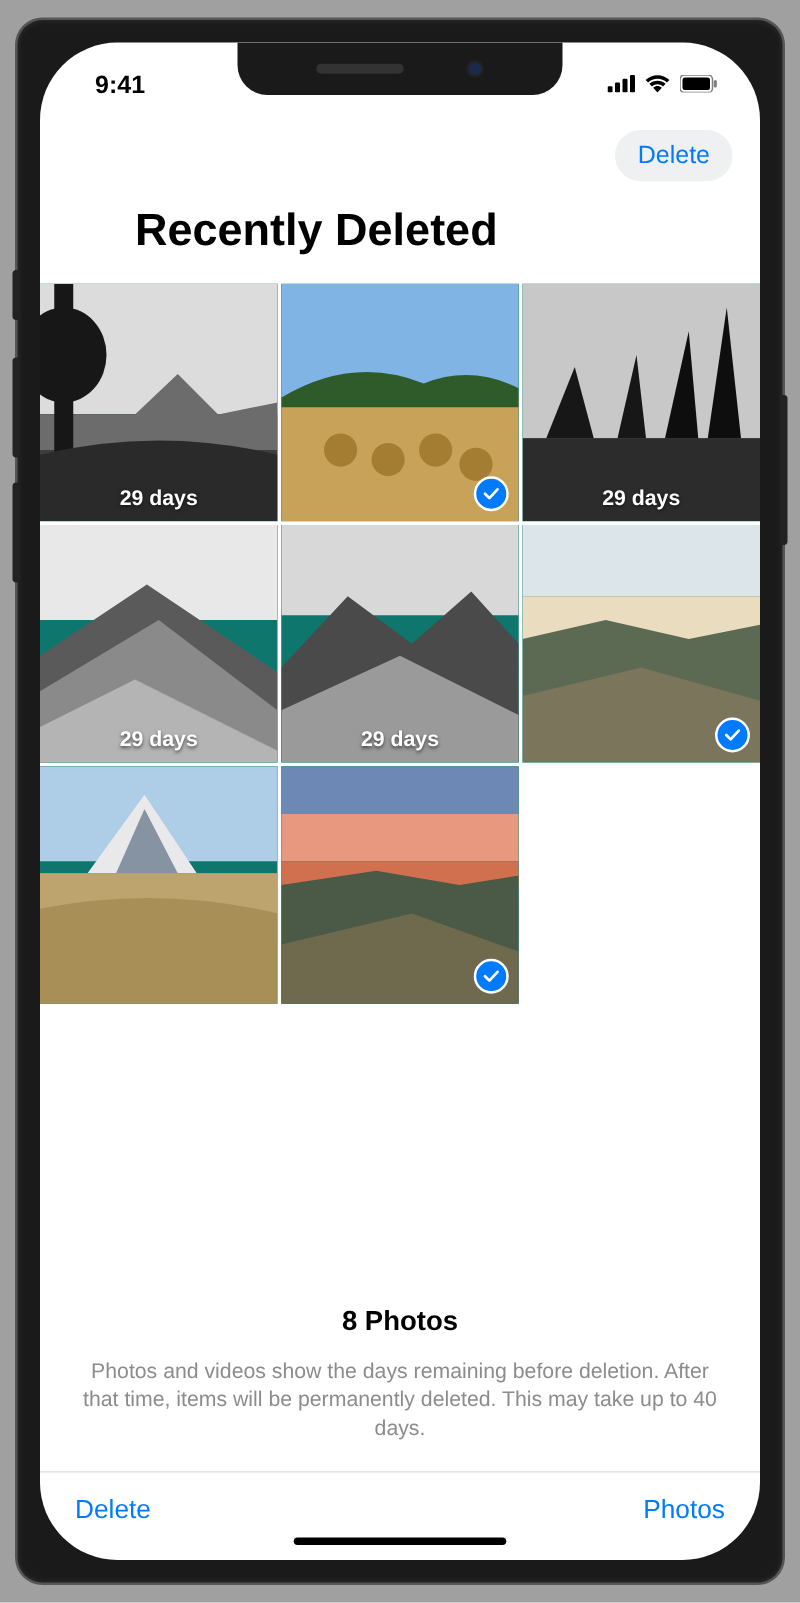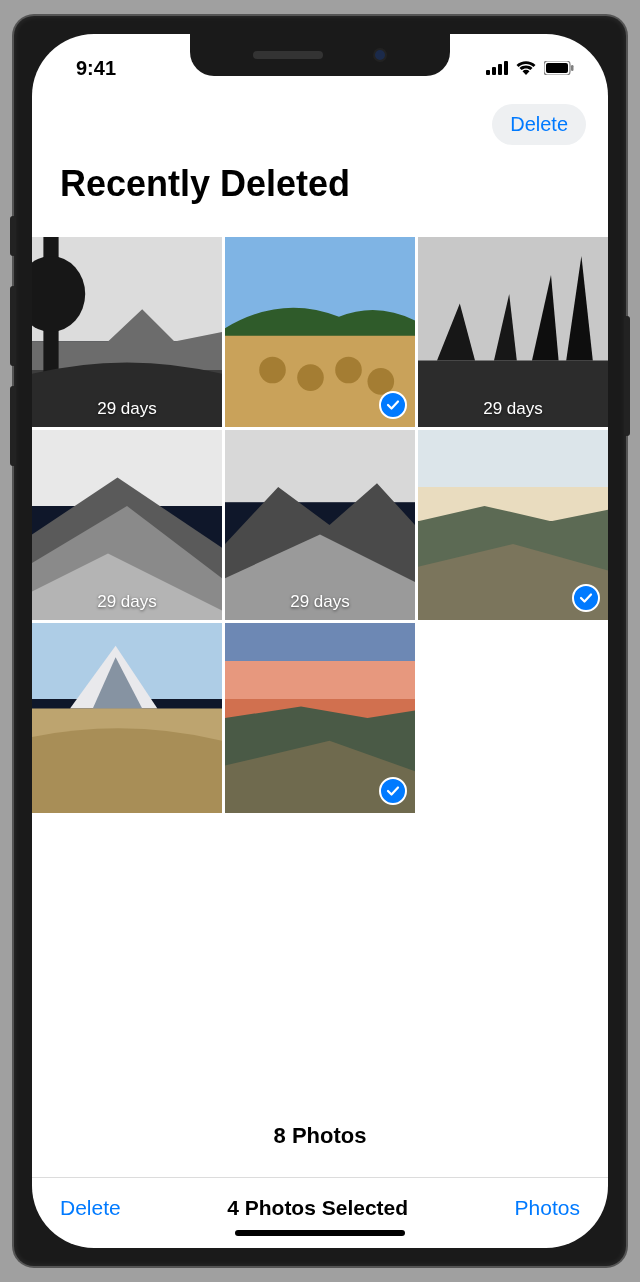--- a/index.html
+++ b/index.html
@@ -70,34 +70,36 @@
     border: none;
     font-size: 20px;
     font-weight: 500;
     padding: 9px 18px;
     border-radius: 22px;
     cursor: pointer;
   }
   .title {
     font-size: 36px;
     font-weight: 700;
-    padding: 8px 28px 32px 28px;
+    padding: 8px 28px 22px 28px;
+    margin-left: 48px;
   }
   .grid {
     display: grid;
     grid-template-columns: repeat(3, 1fr);
     gap: 3px;
   }
   .thumb {
     position: relative;
     width: 100%;
     aspect-ratio: 1/1;
     overflow: hidden;
-    background:#0f172a;
+    background:#0f766e;
     cursor:pointer;
+    font-weight:bold;
   }
   .thumb svg.photo { width:100%; height:100%; display:block; }
   .days-label {
     position: absolute;
     bottom: 8px;
     left: 0; right: 0;
     text-align: center;
     color: #fff;
     font-size: 17px;
     text-shadow: 0 1px 3px rgba(0,0,0,0.6);
@@ -114,21 +116,21 @@
     display:flex;
     align-items:center;
     justify-content:center;
   }
   .check svg { width:16px; height:16px; }
   .spacer { flex:1; }
   .summary {
     text-align:center;
     padding: 16px 30px 22px 30px;
   }
-  .summary-title { font-size:22px; font-weight:600; margin-bottom:6px; }
+  .summary-title { font-size:22px; font-weight:600; margin-bottom:16px; }
   .summary-text { font-size:17px; color:#8c8c8c; line-height:1.35; }
   .toolbar {
     border-top:1px solid #dcdcdc;
     display:flex;
     justify-content:space-between;
     align-items:flex-start;
     padding: 18px 28px 28px 28px;
   }
   .tb-btn {
     background:none;
@@ -311,23 +313,23 @@
             </svg>
           </div>
       </div>
 
     </div>
 
     <div class="spacer"></div>
 
     <div class="summary">
       <div class="summary-title">8 Photos</div>
+      <div class="summary-text">Photos and videos show the days remaining before deletion. After that time, items will be permanently deleted. This may take up to 40 days.</div>
     </div>
 
     <div class="toolbar">
       <button class="tb-btn">Delete</button>
-      <div class="tb-center">4 Photos Selected</div>
       <button class="tb-btn">Photos</button>
     </div>
 
     <div class="home-indicator"></div>
   </div>
 </div>
 
 </body></html>

